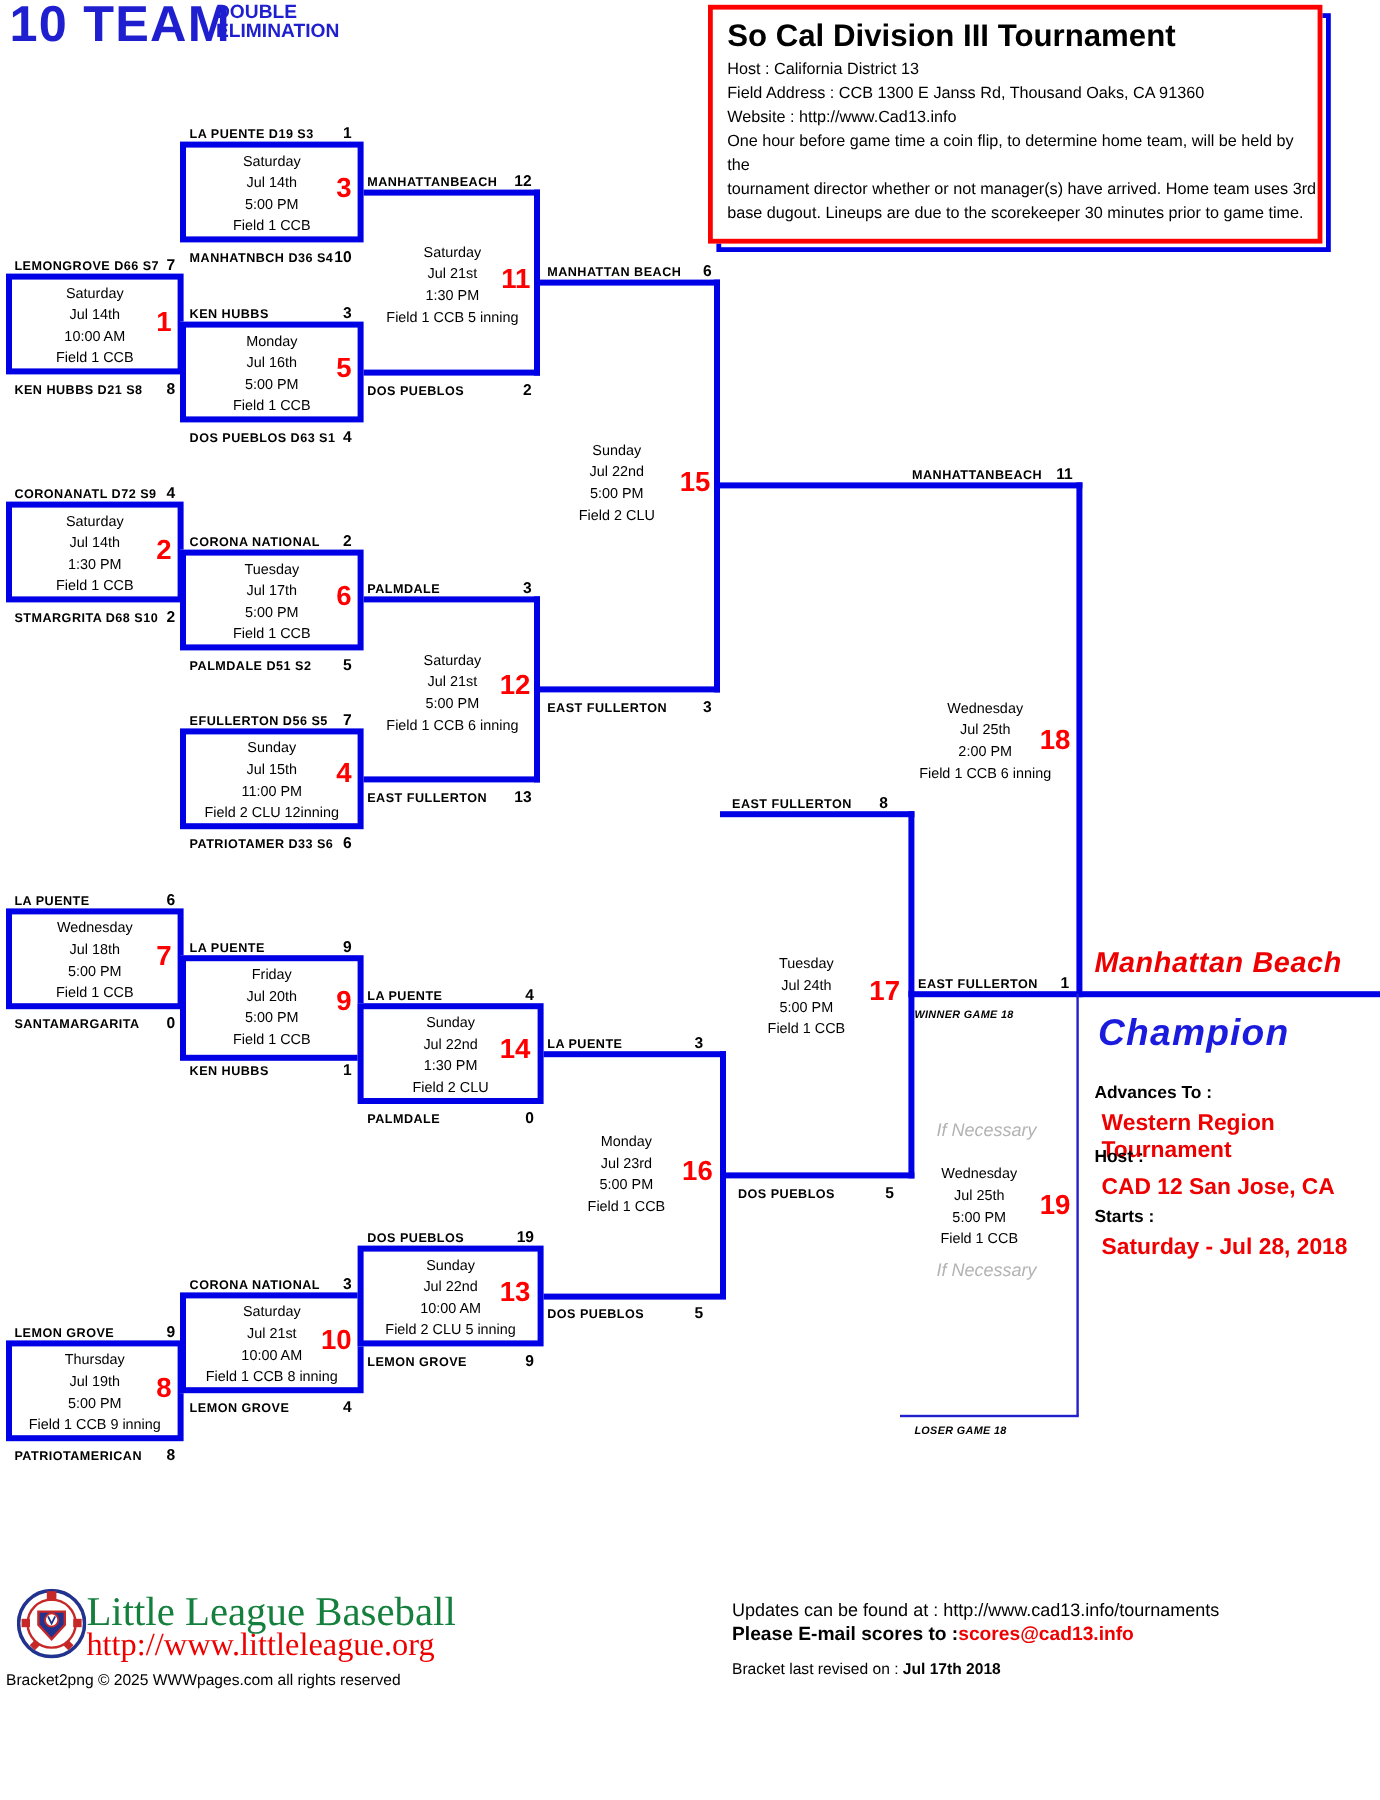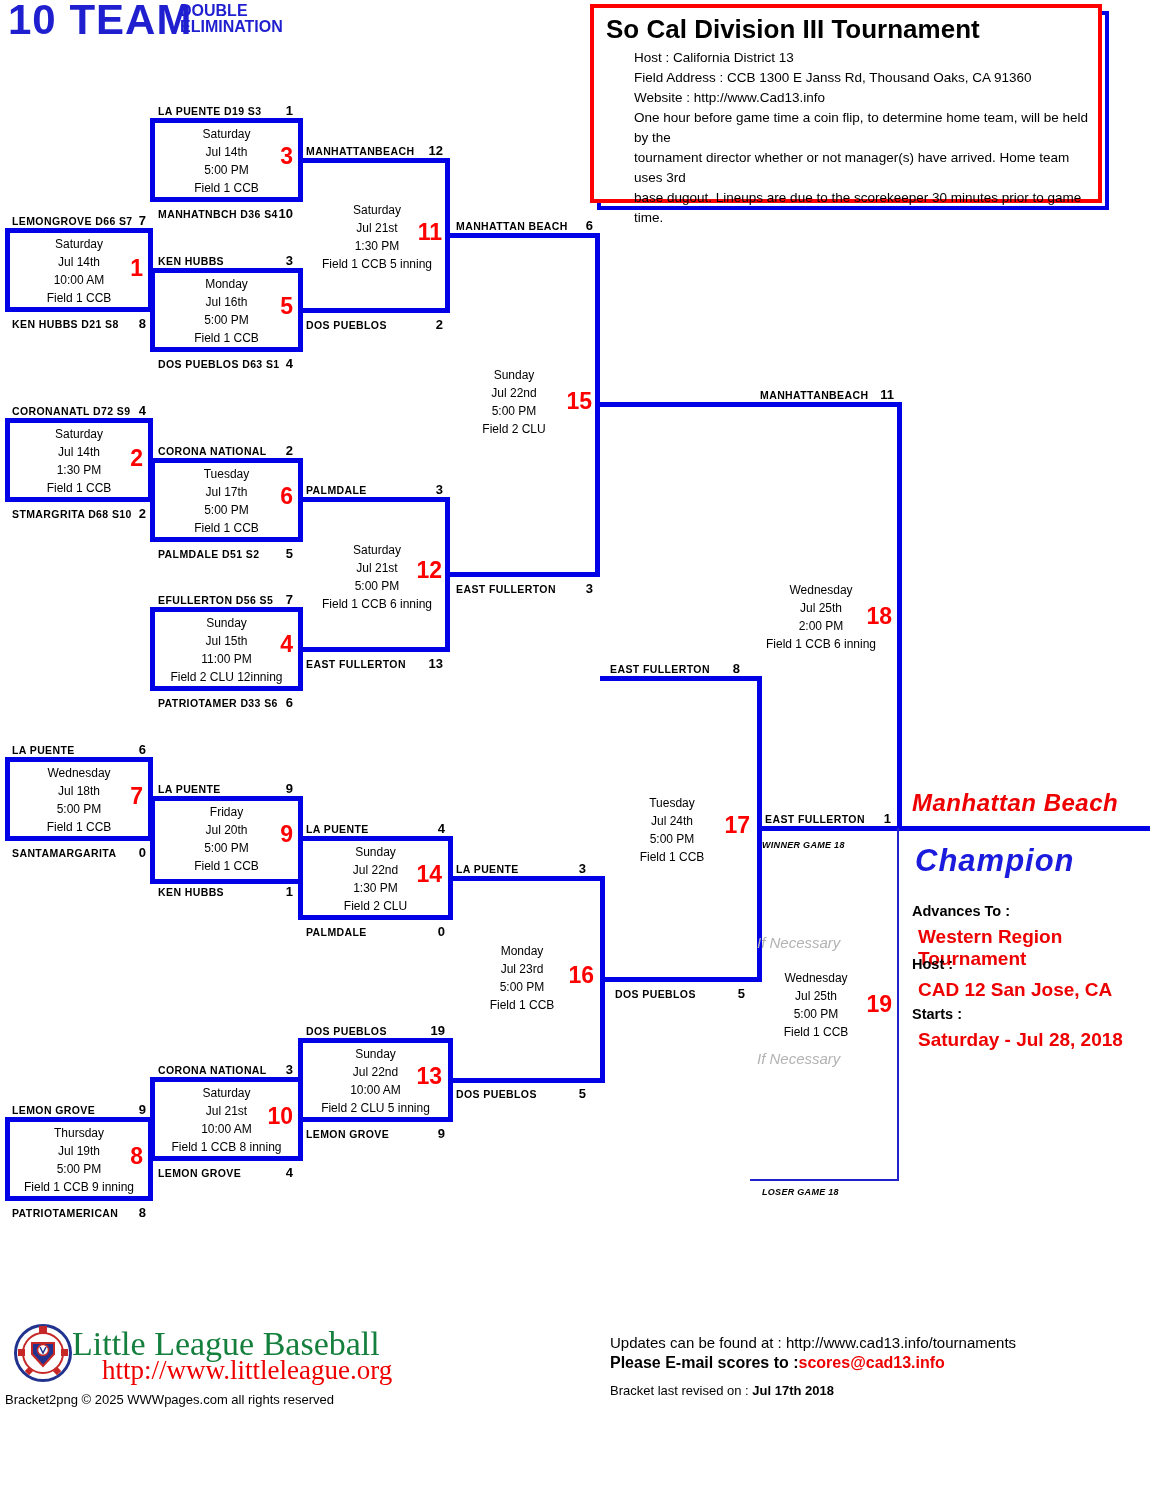--- a/index.html
+++ b/index.html
@@ -21,31 +21,31 @@
   
   .gnum{position:absolute;color:#ff0000;font-weight:bold;font-size:23px;text-align:right;line-height:24px;}
   
   .bigtitle{position:absolute;left:8px;top:-4px;color:#1f1fd0;font-weight:bold;font-size:42px;letter-spacing:1px;}
   .subtitle{position:absolute;left:180px;top:3px;color:#1f1fd0;font-weight:bold;font-size:16px;line-height:16px;}
   
   .ibox-blue{position:absolute;left:597px;top:11px;width:512px;height:199px;border:4px solid #0000e6;box-sizing:border-box;}
   .ibox-red{position:absolute;left:590px;top:4px;width:512px;height:199px;border:4px solid #ff0000;box-sizing:border-box;background:#fff;padding:6px 0 0 12px;}
   .ibox-red .t1{font-size:20px;font-weight:bold;line-height:24px;}
   .ibox-red .t2{font-size:26px;font-weight:bold;line-height:30px;margin-bottom:4px;}
-  .ibox-red .ln{font-size:13.5px;line-height:20px;margin-left:28px;}
+  .ibox-red .ln{font-size:13.5px;line-height:20px;}
   
   .champ-name{position:absolute;left:912px;top:789px;color:#ee0000;font-weight:bold;font-style:italic;font-size:24px;letter-spacing:.5px;}
   .champ-word{position:absolute;left:915px;top:843px;color:#1b1bdd;font-weight:bold;font-style:italic;font-size:31px;letter-spacing:1px;text-align:right;}
   .tag{position:absolute;font-size:9px;font-weight:bold;font-style:italic;letter-spacing:.3px;}
   .adv-label{position:absolute;font-size:14.5px;font-weight:bold;}
   .adv-value{position:absolute;font-size:19px;font-weight:bold;color:#ee0000;}
-  .ifnec{position:absolute;width:130px;text-align:left;color:#b3b3b3;font-style:italic;font-size:15px;}
+  .ifnec{position:absolute;width:130px;text-align:center;color:#b3b3b3;font-style:italic;font-size:15px;}
   
   .ll-name{position:absolute;left:72px;top:1325px;font-family:"Liberation Serif",serif;font-size:34px;color:#15803d;}
-  .ll-url{position:absolute;left:72px;top:1355px;font-family:"Liberation Serif",serif;font-size:27px;color:#ee0000;margin-left:30px;}
+  .ll-url{position:absolute;left:72px;top:1355px;font-family:"Liberation Serif",serif;font-size:27px;color:#ee0000;}
   .copyright{position:absolute;left:5px;top:1392px;font-size:13px;}
   .updates{position:absolute;left:610px;top:1334px;font-size:15px;}
   .emailline{position:absolute;left:610px;top:1354px;font-size:16px;font-weight:bold;}
   .emailline .val{color:#ee0000;}
   .revised{position:absolute;left:610px;top:1383px;font-size:13px;}
   .revised .val{font-weight:bold;}
   .logo{position:absolute;left:14px;top:1324px;}
 </style>
 </head>
 <body>

